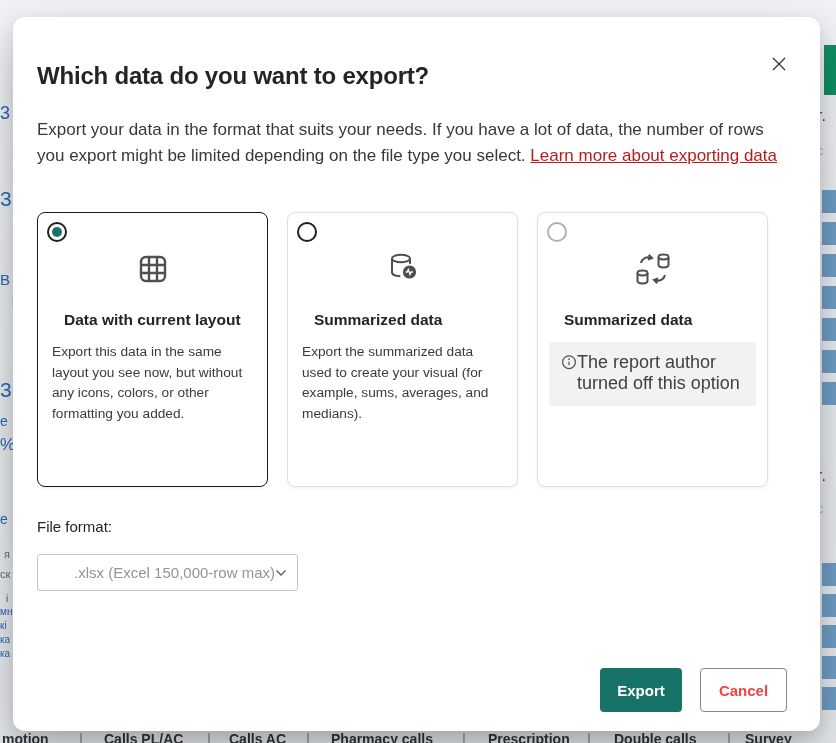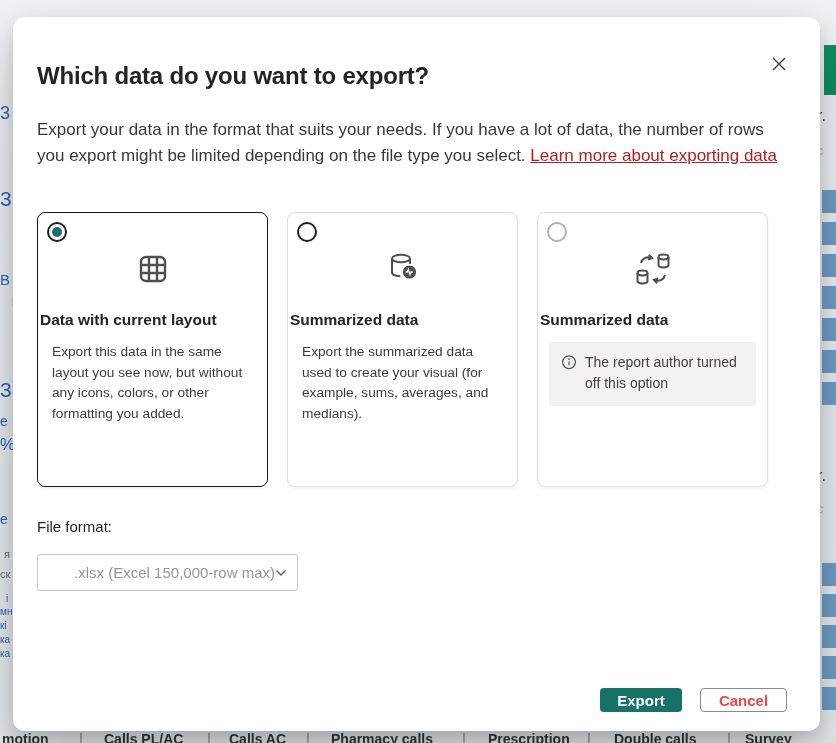--- a/index.html
+++ b/index.html
@@ -50,42 +50,42 @@
   }
   .card.selected { border:1.5px solid #1b1a19; }
   .radio {
     position:absolute; top:9px; left:9px; width:20px; height:20px;
     border:2px solid #201f1e; border-radius:50%; background:#fff;
     display:flex; align-items:center; justify-content:center; cursor:pointer;
   }
   .radio .dot { width:10px; height:10px; border-radius:50%; background:#177367; }
   .radio.disabled { border-color:#b3b0ad; cursor:default; }
   .icon-wrap { height:44px; margin-top:34px; display:flex; justify-content:center; align-items:center; }
-  .card h2 { margin:20px 2px 0; font-size:15.5px; font-weight:600; color:#252423; }
+  .card h2 { margin:20px 26px 0; font-size:15.5px; font-weight:600; color:#252423; }
   .card p.opt-desc { margin:13px 14px 0; font-size:13.7px; line-height:20.5px; color:#3d3b39; }
   .info-box {
     margin:13px 11px 0; background:#f3f2f1; border-radius:2px;
-    padding:10px 8px 12px 12px; display:flex; gap:8px;
-    font-size:14px; line-height:21px; color:#44413e;
+    padding:10px 8px 12px 12px; display:flex; 
+    font-size:18px; line-height:21px; color:#44413e;
   }
   .info-box svg { flex-shrink:0; margin-top:2px; }
 
   
   .ff-label { margin-top:31px; font-size:15px; color:#252423; }
   .dropdown {
     margin-top:19px; width:261px; height:37px; background:#fff;
     border:1px solid #c8c6c4; border-radius:3px;
     display:flex; align-items:center; justify-content:flex-end;
     padding:0 10px 0 12px; font-size:15px; color:#979593; cursor:default;
   }
 
   
   .actions { position:absolute; right:33px; bottom:19px; display:flex; gap:18px; }
   .actions button {
-    height:24px; border-radius:4px; font-family:"Liberation Sans",sans-serif;
+    height:44px; border-radius:4px; font-family:"Liberation Sans",sans-serif;
     font-size:15px; font-weight:600; cursor:pointer;
   }
   .btn-primary { width:82px; background:#177367; color:#fff; border:none; }
   .btn-secondary { width:87px; background:#fff; color:#ef4444; border:1px solid #8a8886; }
 </style>
 </head>
 <body>
 
 <div class="bg-layer">
   <div class="green-block"></div>

